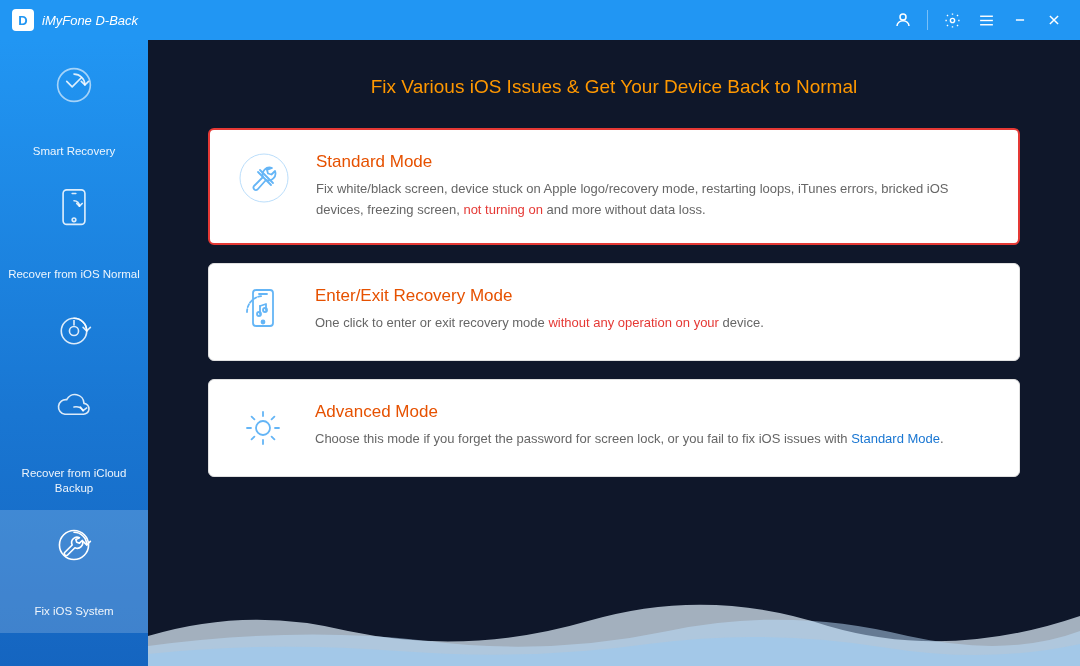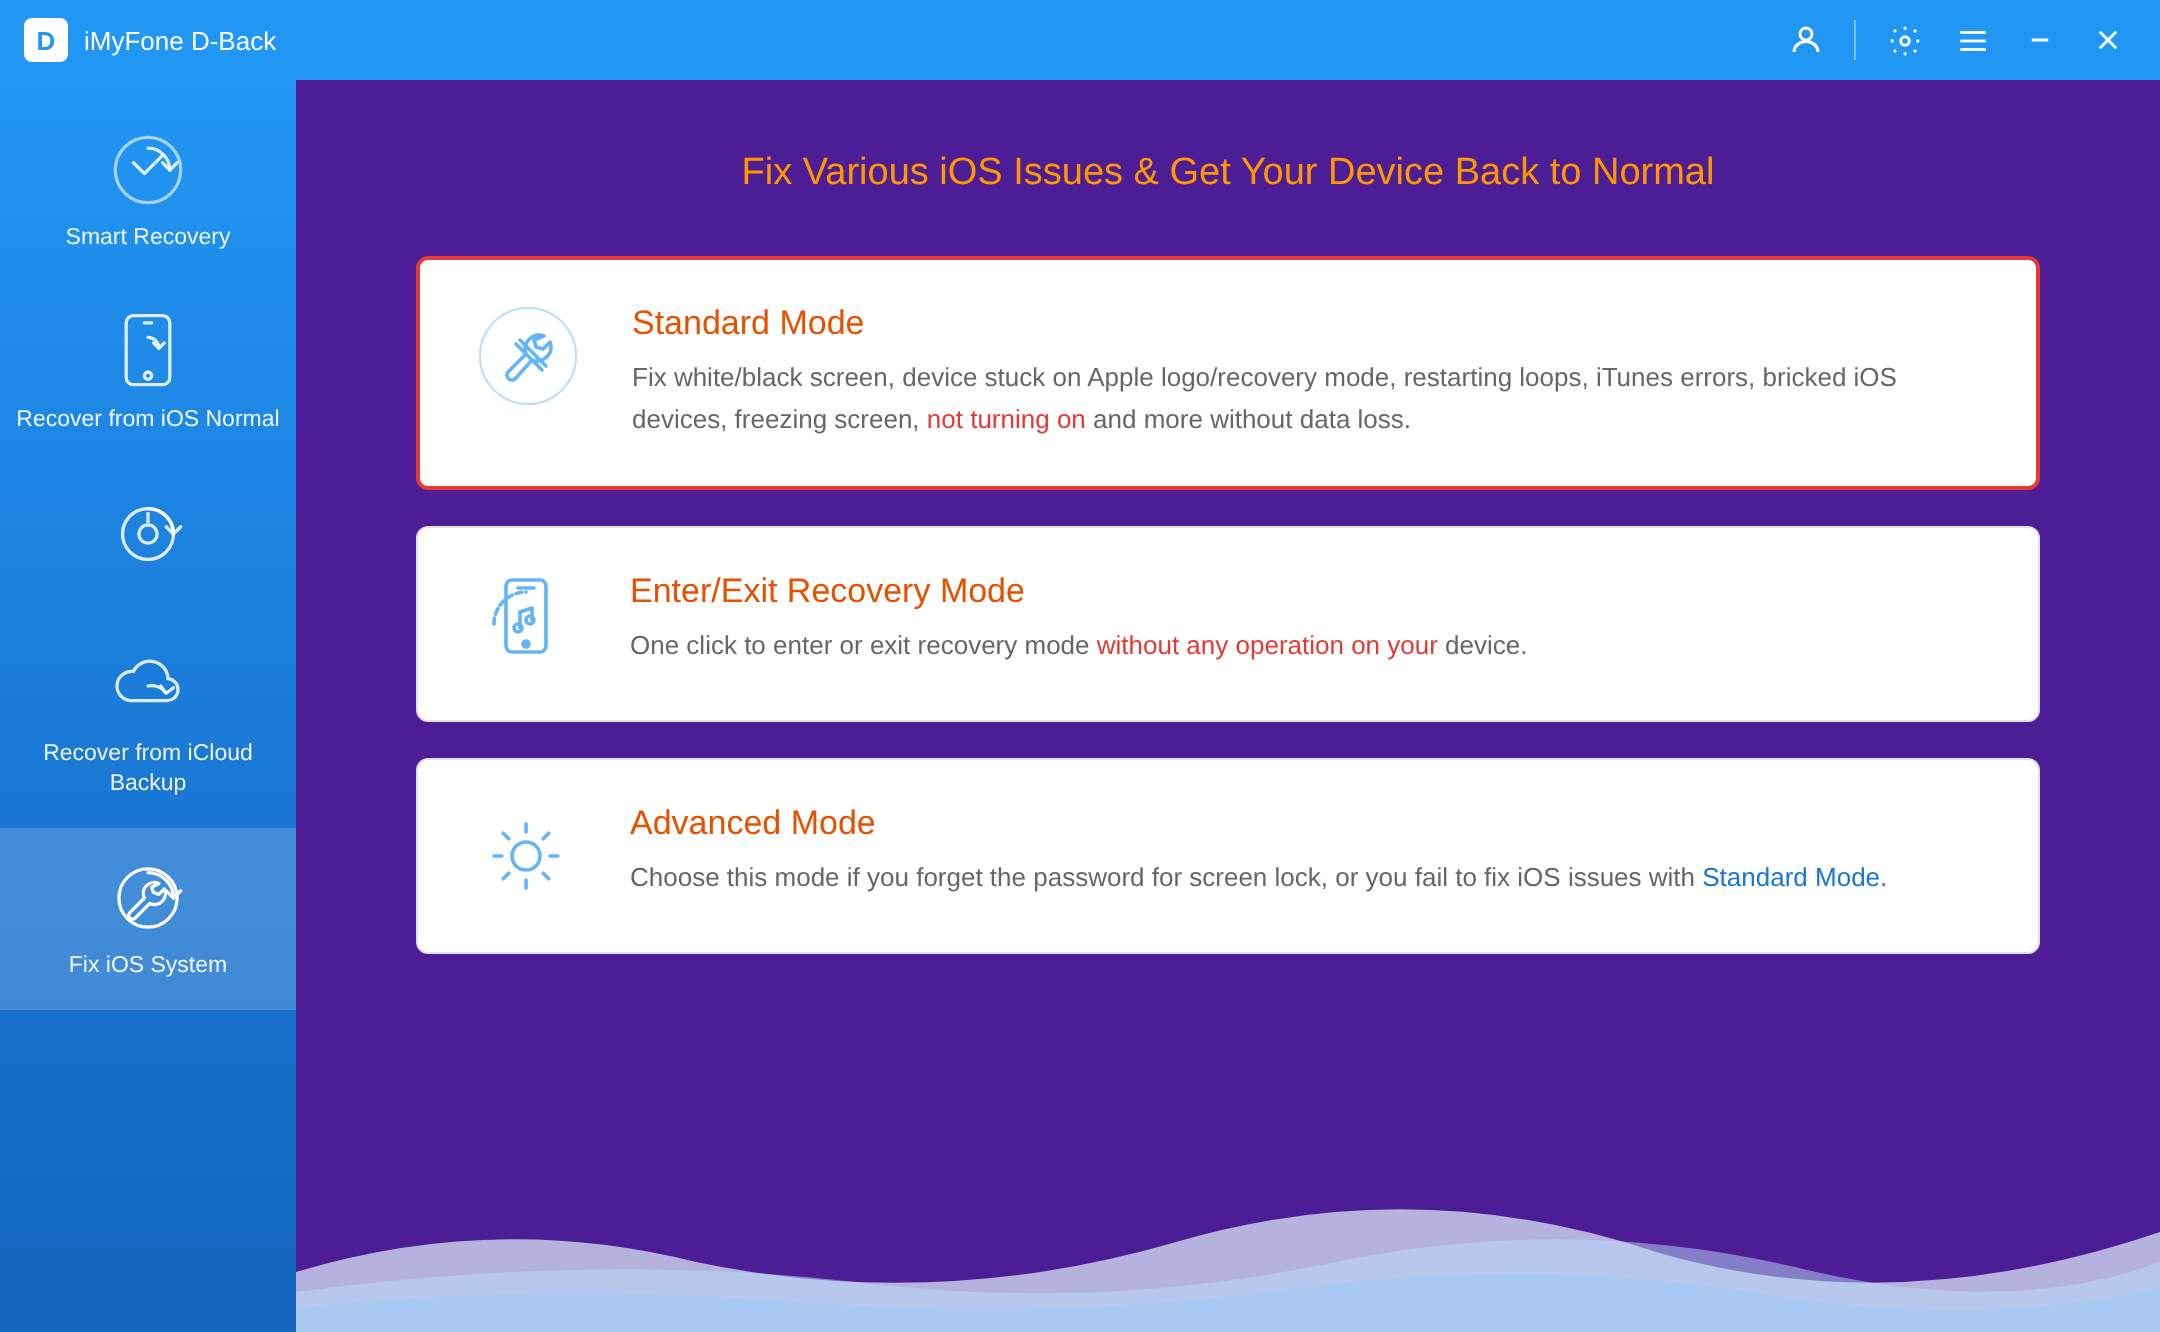--- a/index.html
+++ b/index.html
@@ -22,20 +22,21 @@
       display: flex; align-items: center; justify-content: center;
       color: #2196F3;
       font-weight: bold;
       font-size: 13px;
       margin-right: 8px;
     }
     .titlebar-title {
       font-size: 13px;
       color: white;
       flex: 1;
+      font-style: italic;
     }
     .titlebar-controls {
       display: flex;
       align-items: center;
       gap: 6px;
     }
     .titlebar-icon {
       width: 28px; height: 28px;
       display: flex; align-items: center; justify-content: center;
       color: white;
@@ -68,41 +69,42 @@
     .sidebar-item {
       width: 100%;
       display: flex;
       flex-direction: column;
       align-items: center;
       padding: 14px 8px;
       cursor: pointer;
       color: rgba(255,255,255,0.85);
       transition: background 0.15s;
       position: relative;
+      gap: 32px;
     }
     .sidebar-item.active {
       background: rgba(255,255,255,0.18);
       color: white;
     }
     .sidebar-item-icon {
       width: 42px; height: 42px;
       margin-bottom: 6px;
       display: flex; align-items: center; justify-content: center;
     }
     .sidebar-item-label {
       font-size: 11.5px;
       text-align: center;
       line-height: 1.3;
       color: rgba(255,255,255,0.92);
     }
 
     
     .content {
       flex: 1;
-      background: #4c1d95;
+      background: #0f172a;
       display: flex;
       flex-direction: column;
       overflow: hidden;
       position: relative;
     }
     .content-inner {
       padding: 36px 60px 20px 60px;
       flex: 1;
       overflow-y: auto;
       position: relative;

